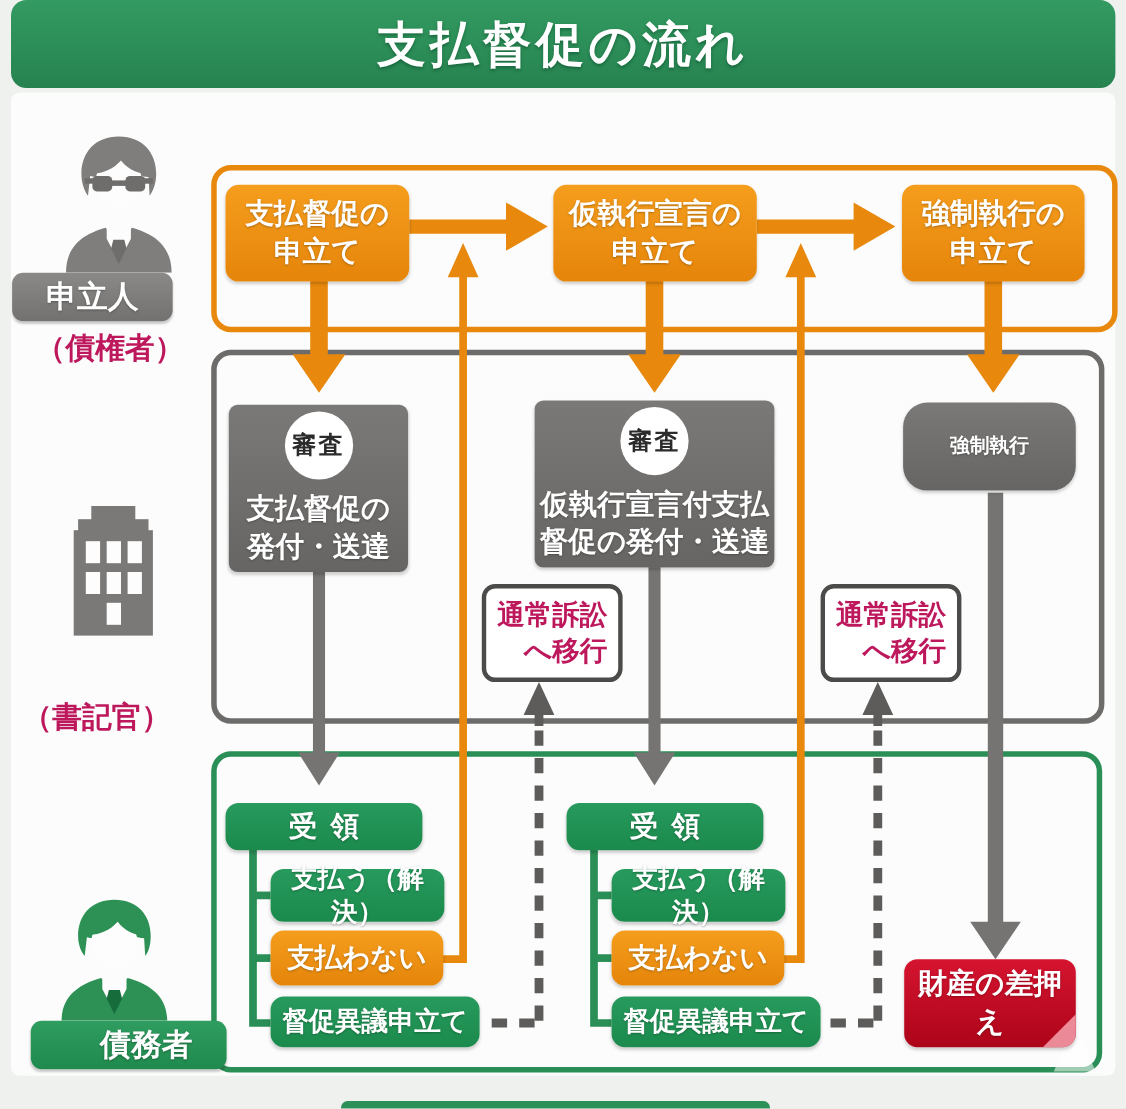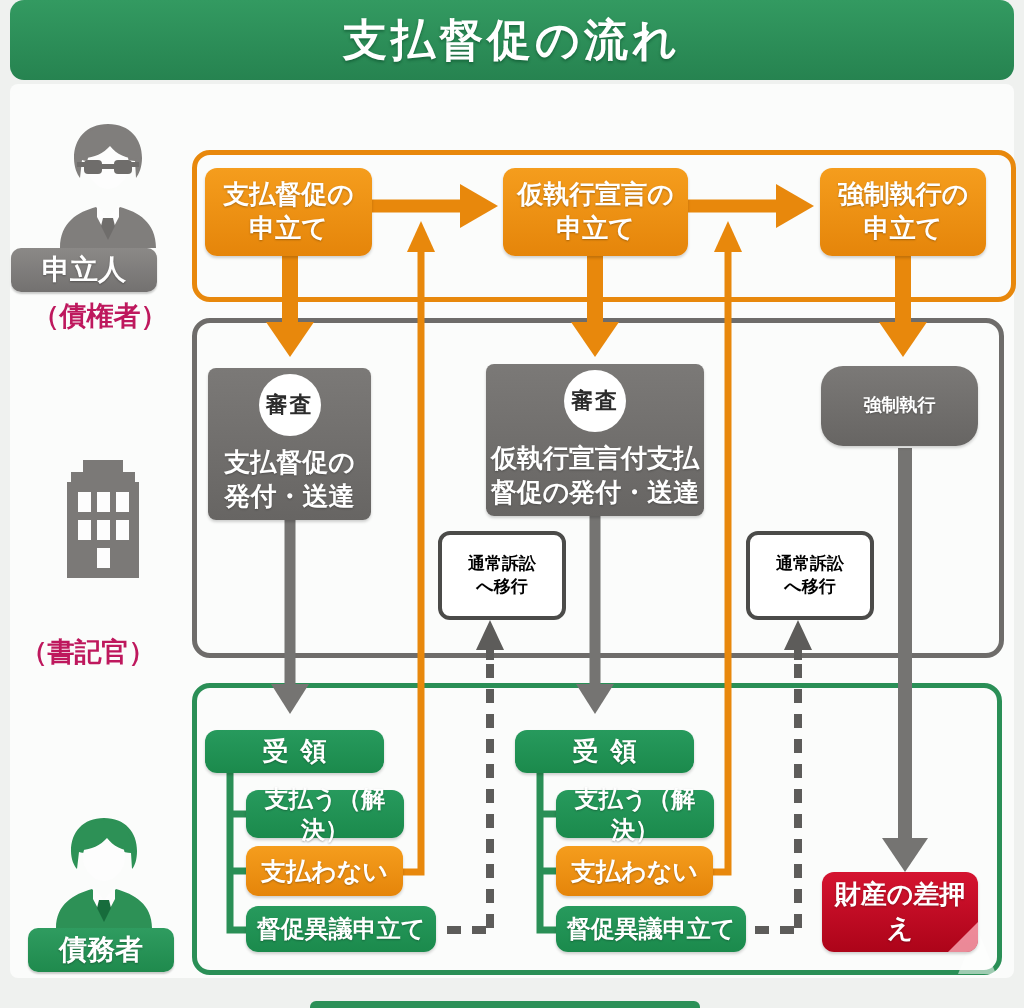--- a/index.html
+++ b/index.html
@@ -22,26 +22,26 @@
     color:#fff;font-weight:bold;white-space:pre-line;border-radius:12px;line-height:1.3;
     text-shadow:0 1px 2px rgba(0,0,0,.28);box-shadow:0 2px 3px rgba(0,0,0,.18);}
   .obox{background:linear-gradient(#f59d1d,#e5850a);font-size:26px;}
   .gbox{background:linear-gradient(#7b7977,#676563);font-size:26px;border-radius:8px;flex-direction:column;}
   .gnbox{background:linear-gradient(#279a5d,#1b8a4c);font-size:24px;}
   .rbox{background:linear-gradient(#d51430,#ad0419);font-size:26px;overflow:hidden;}
   .rbox .curl{position:absolute;right:0;bottom:0;width:0;height:0;
     border-left:30px solid transparent;border-bottom:30px solid rgba(255,182,193,.75);}
   .badge{width:62px;height:62px;border-radius:50%;background:#fff;color:#2b2b2b;display:flex;align-items:center;
     justify-content:center;font-size:22px;font-weight:bold;letter-spacing:2px;text-shadow:none;margin-bottom:10px;box-shadow:none;}
-  .tbox{background:#fff;border:4px solid var(--whiteBoxBorder);color:#000000;font-size:17px;
-    text-shadow:none;border-radius:12px;box-shadow:none;}
+  .tbox{background:#fff;border:4px solid var(--whiteBoxBorder);color:#be185d;font-size:25px;
+    text-shadow:none;border-radius:12px;box-shadow:none;text-align:right;}
   .sidelabel{position:absolute;z-index:10;display:flex;align-items:center;justify-content:center;color:#fff;
     font-weight:bold;border-radius:10px;background:linear-gradient(#8b8987,#737170);
     text-shadow:0 1px 2px rgba(0,0,0,.3);box-shadow:0 2px 2px rgba(0,0,0,.2);}
-  .sidelabel.green{background:linear-gradient(#2f9c60,#1f8a4d);}
+  .sidelabel.green{background:linear-gradient(#2f9c60,#1f8a4d);padding-left:32px;}
   .sublabel{position:absolute;z-index:10;text-align:center;color:#be185d;font-weight:bold;font-size:27px;}
   .icon{position:absolute;z-index:10;}
   svg{display:block;}
   #connectors{position:absolute;left:0;top:0;z-index:5;pointer-events:none;}
   .peek{position:absolute;left:310px;top:1001px;width:390px;height:7px;background:#2c9158;border-radius:6px 6px 0 0;z-index:10;}
 </style>
 </head>
 <body>
 
 <div class="stage">

